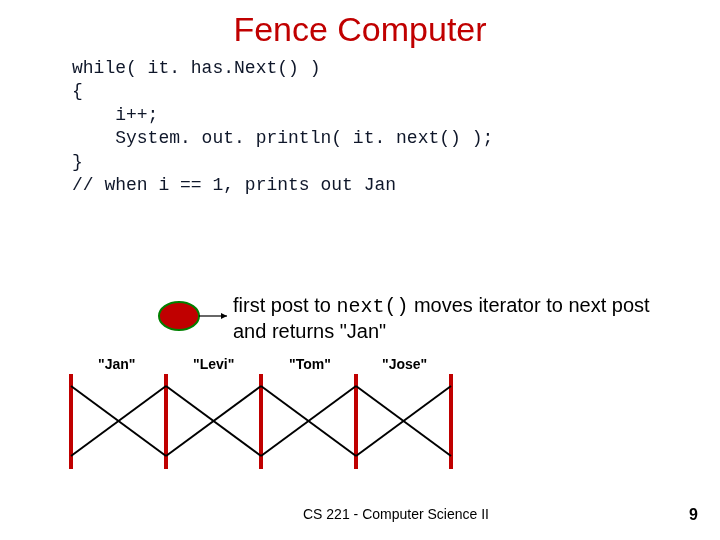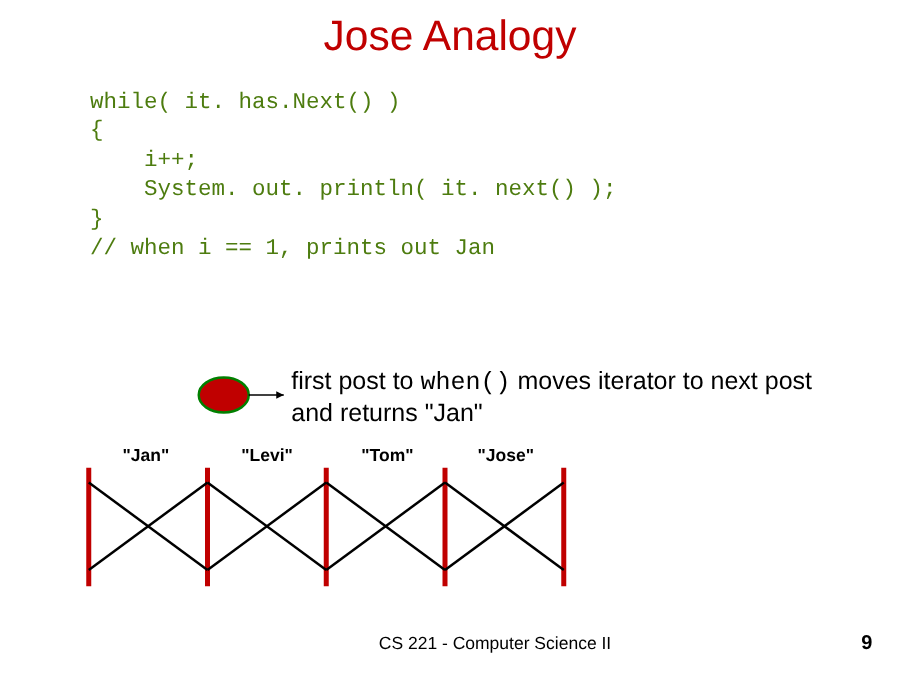--- a/index.html
+++ b/index.html
@@ -16,22 +16,22 @@
     text-align: center;
     font-size: 34px;
     color: #c00000;
     margin-top: 10px;
     font-weight: normal;
   }
   .code {
     font-family: "Courier New", monospace;
     font-size: 18px;
     white-space: pre;
-    color: #4d7c0f;
-    margin: 22px 0 0 72px;
+    color: #0f172a;
+    margin: 8px 0 0 72px;
     line-height: 1.3;
   }
   .desc {
     position: absolute;
     left: 233px;
     top: 293px;
     font-size: 20px;
     line-height: 1.2;
     width: 440px;
   }
@@ -73,37 +73,37 @@
     position: absolute;
     bottom: 16px;
     right: 22px;
     font-size: 16px;
     font-weight: bold;
   }
 </style>
 </head>
 <body>
 
-<div class="title">Jose Analogy</div>
+<div class="title">Fence Computer</div>
 
 <div class="code">while( it. has.Next() )
 {
     i++;
     System. out. println( it. next() );
 }
 // when i == 1, prints out Jan</div>
 
 <svg class="marker-svg" width="78" height="58">
   <ellipse cx="24" cy="24" rx="20" ry="14" fill="#c00000" stroke="#008000" stroke-width="2"></ellipse>
   <line x1="44" y1="24" x2="72" y2="24" stroke="#000" stroke-width="1.2"></line>
   <polygon points="72,24 66,21 66,27" fill="#000"></polygon>
 </svg>
 
 <div class="desc">
-  <span>first post to </span><span class="mono">when()</span><span> moves iterator to next post and returns "Jan"</span>
+  <span>first post to </span><span class="mono">next()</span><span> moves iterator to next post and returns "Jan"</span>
 </div>
 
 <div class="fence-wrap">
   <div class="fence-label" style="left:32px">"Jan"</div>
   <div class="fence-label" style="left:127px">"Levi"</div>
   <div class="fence-label" style="left:223px">"Tom"</div>
   <div class="fence-label" style="left:316px">"Jose"</div>
 
   <svg class="fence-svg" width="420" height="100">
 

